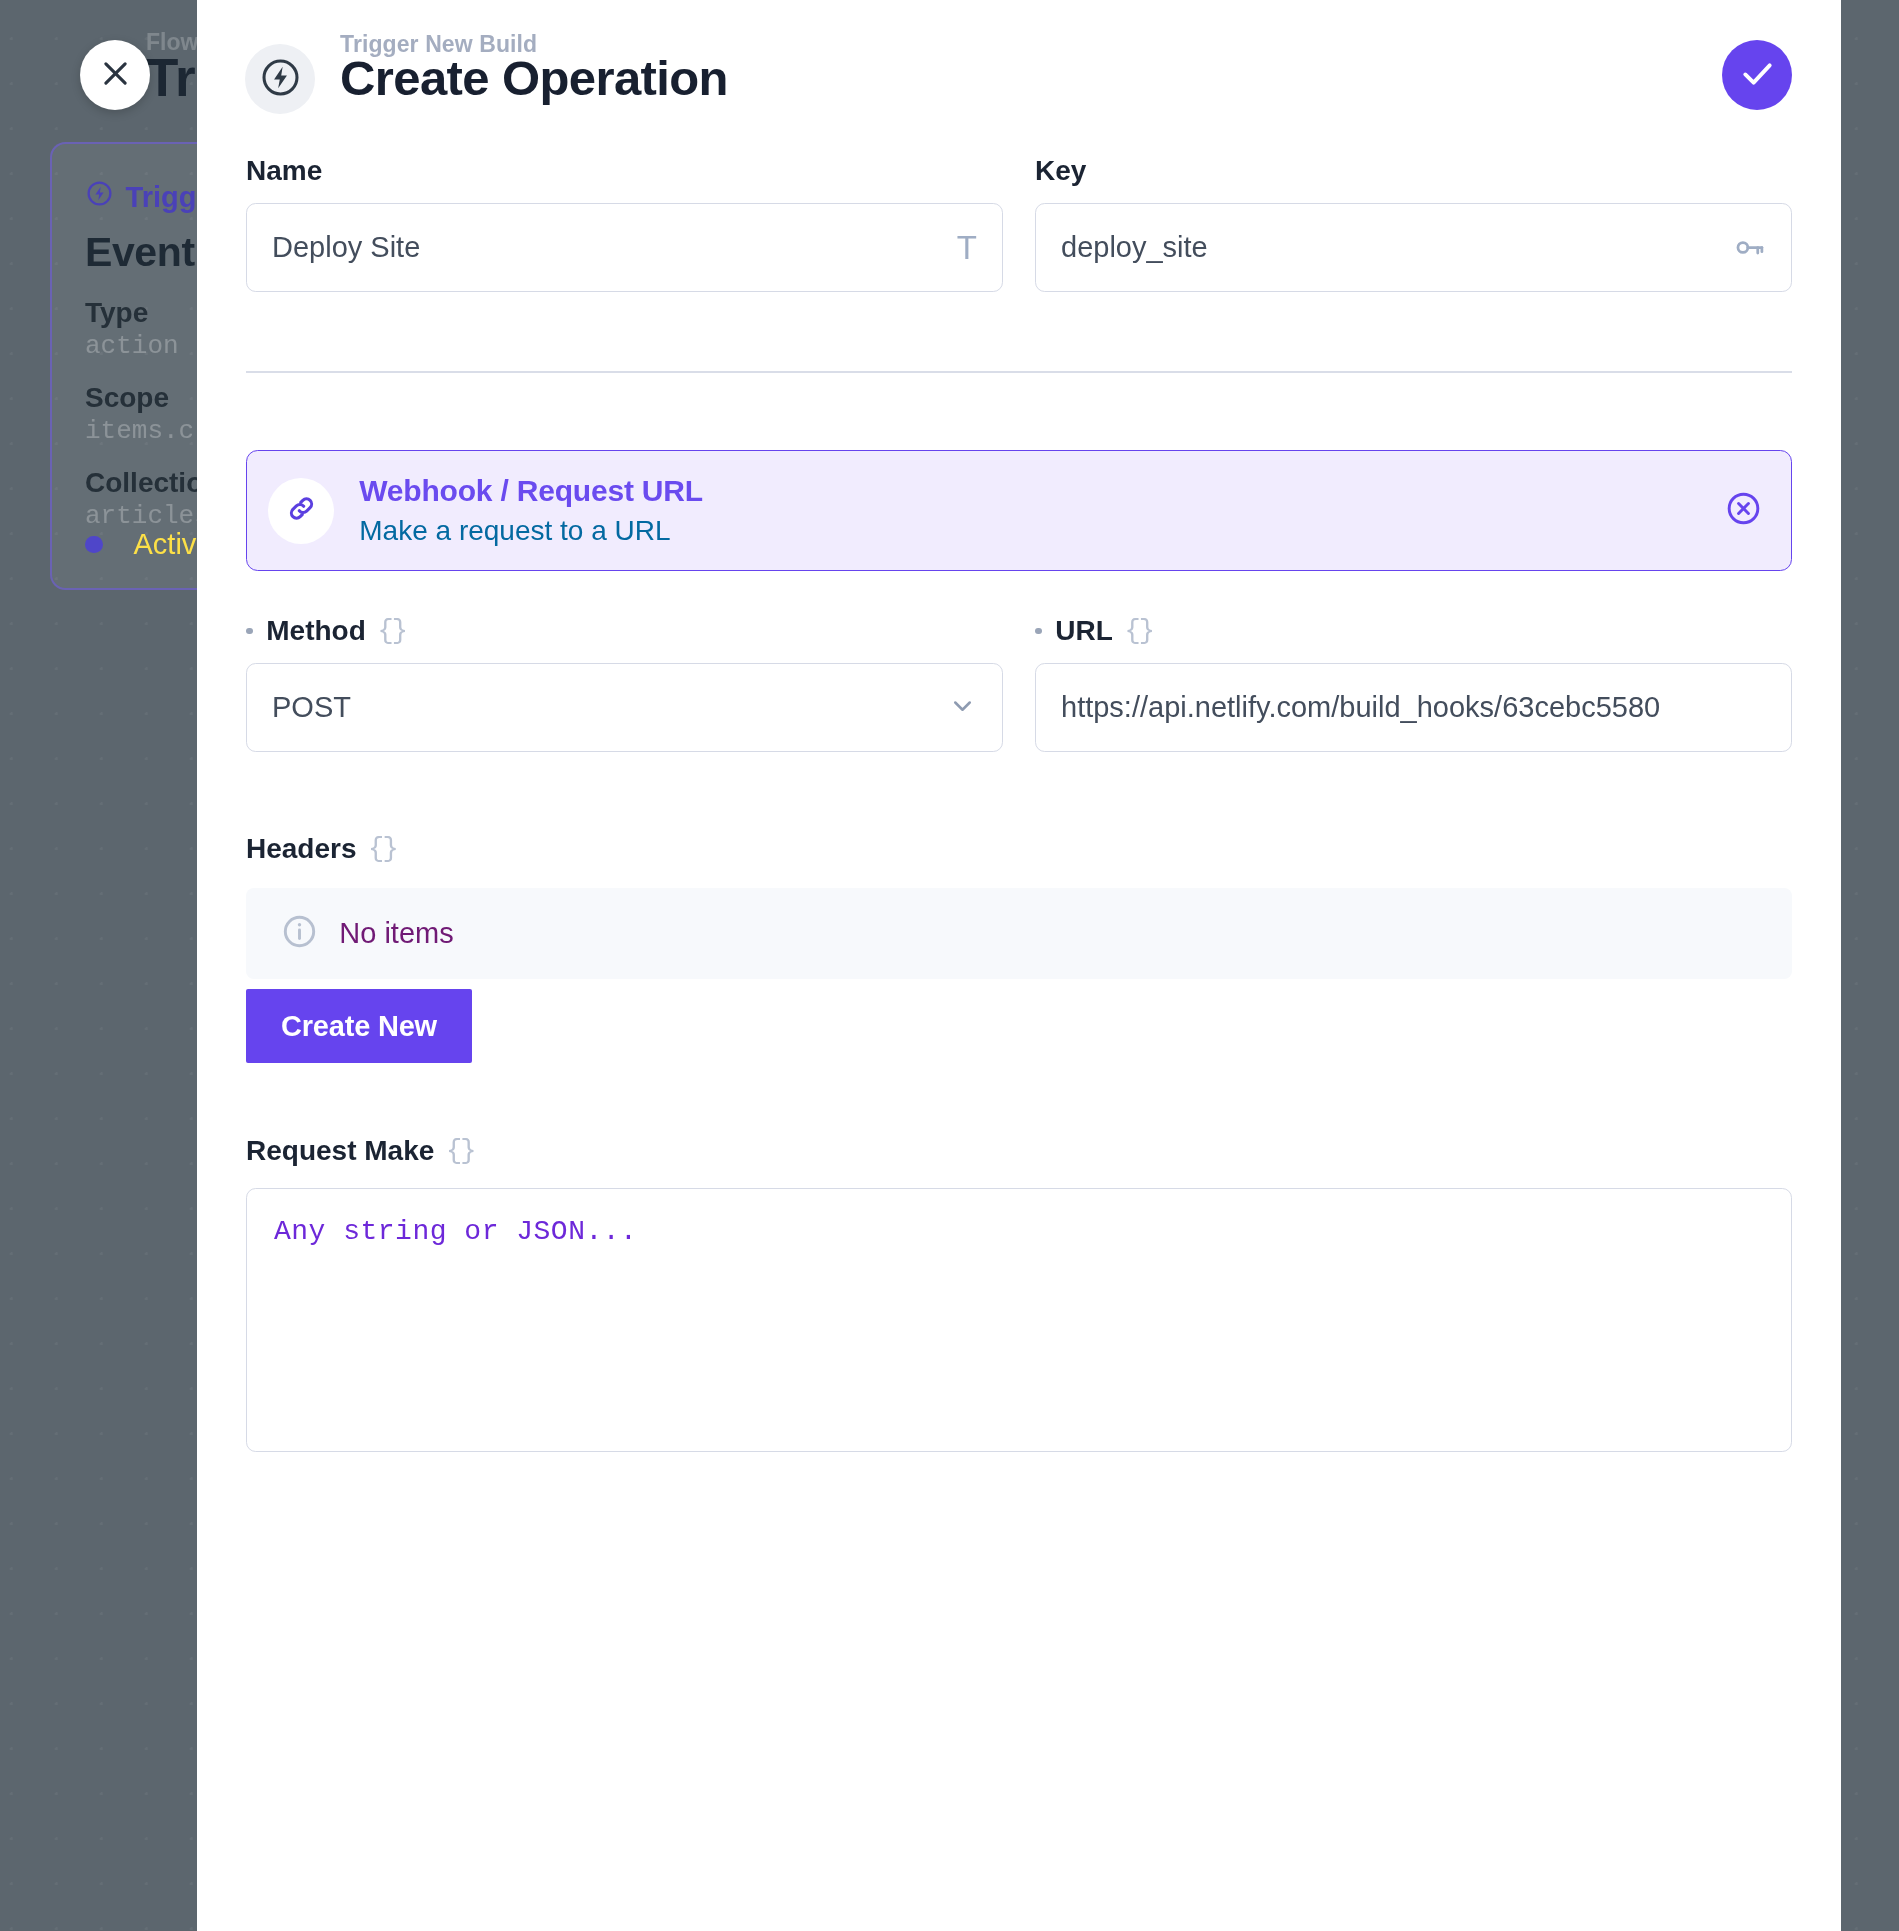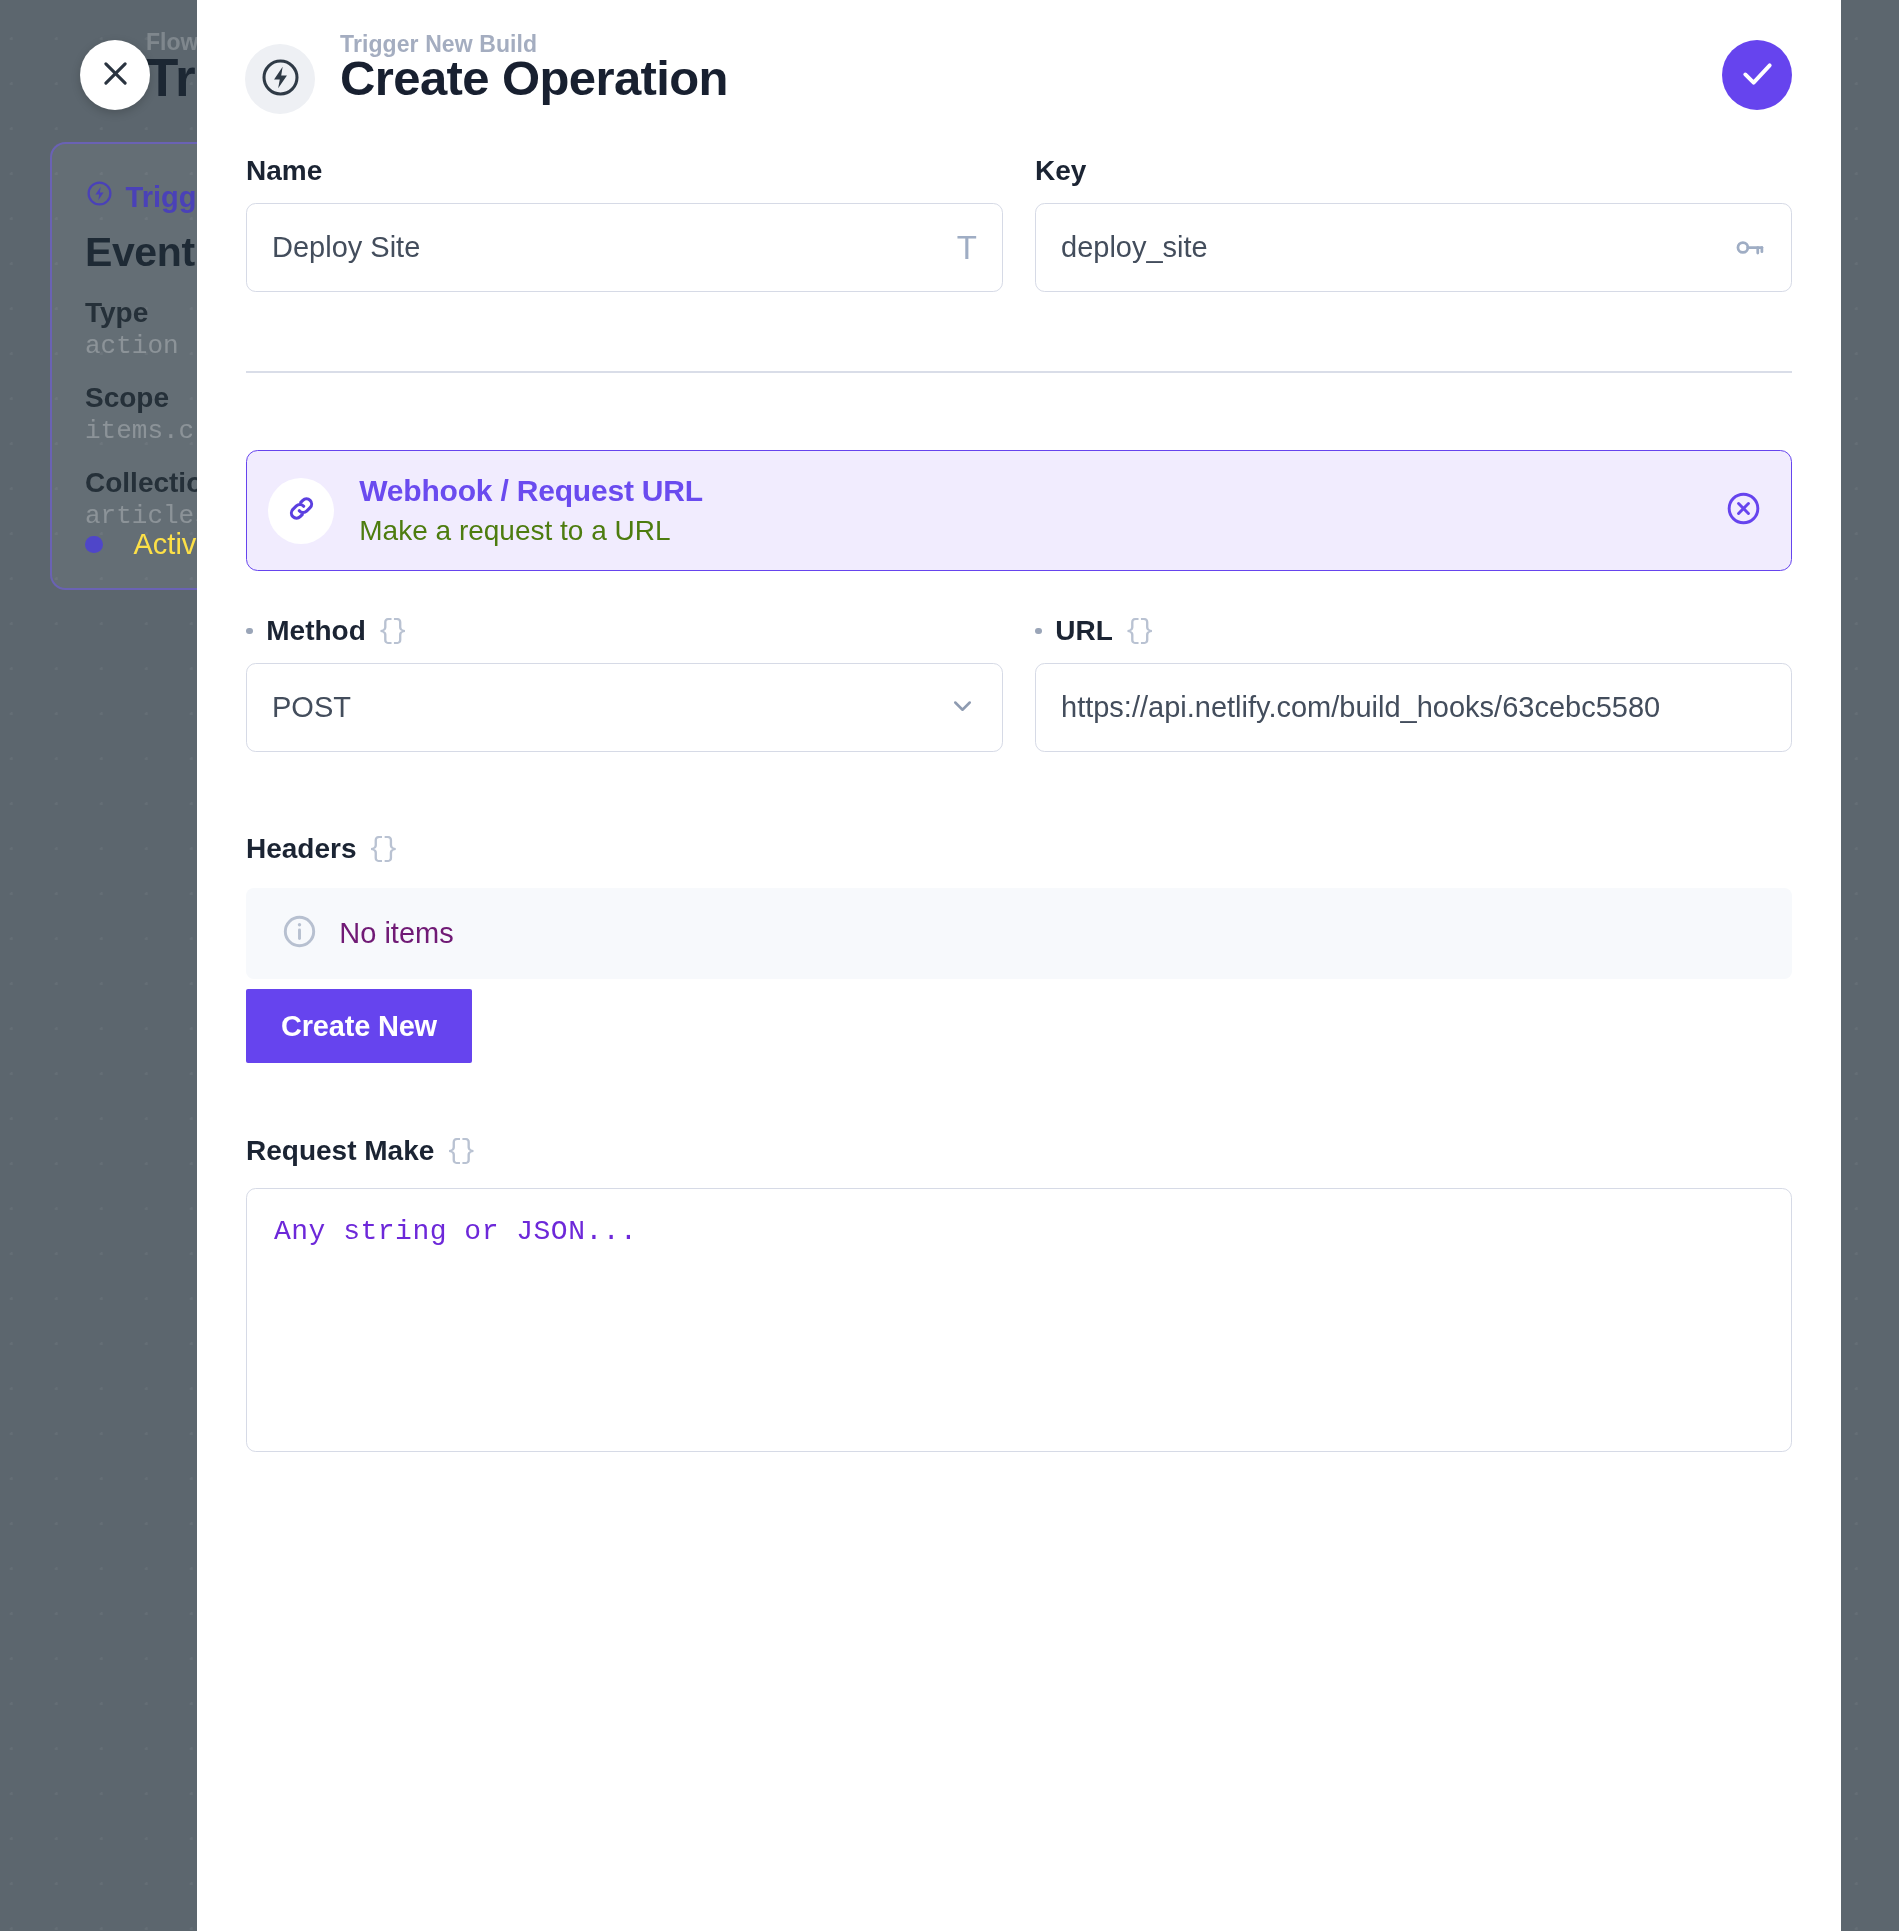--- a/index.html
+++ b/index.html
@@ -251,21 +251,21 @@
   .wh-text { margin-left: 25px; flex: 1; min-width: 0; }
   .wh-title {
     font-size: 30px;
     font-weight: 700;
     color: #6a4bef;
     letter-spacing: -0.2px;
   }
   .wh-sub {
     margin-top: 7.8px;
     font-size: 28px;
-    color: #4d7c0f;
+    color: #0369a1;
   }
   .wh-deselect { flex: none; display: flex; cursor: pointer; }
   .wh-deselect svg { width: 37px; height: 37px; }
 
   
   #row-method-url { top: 615px; }
 
   .select-box {
     margin-top: 15.5px;
     height: 89px;

